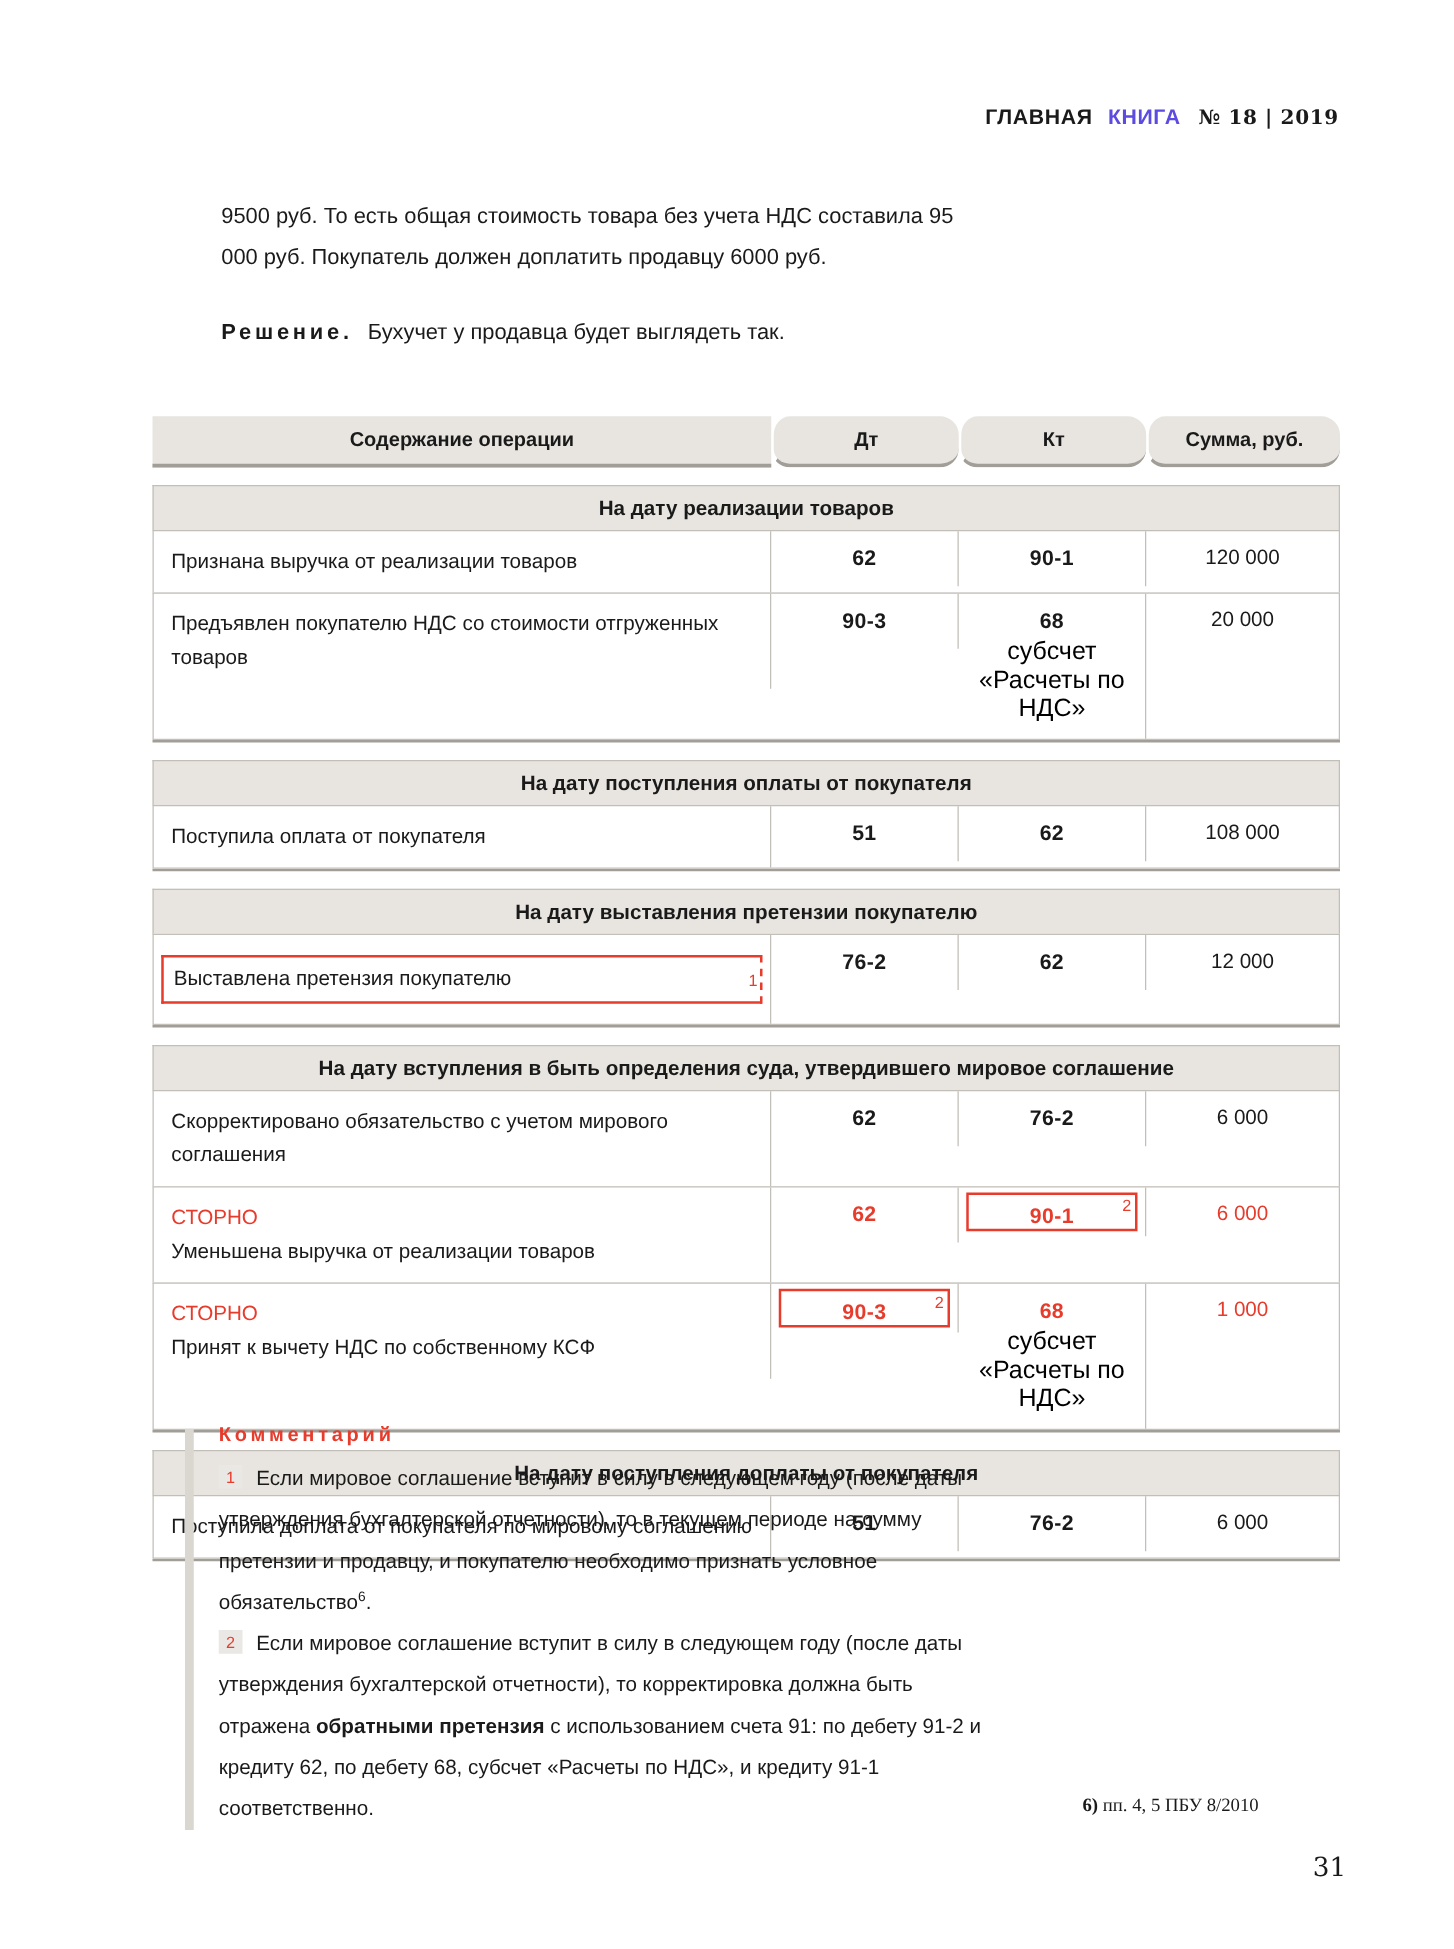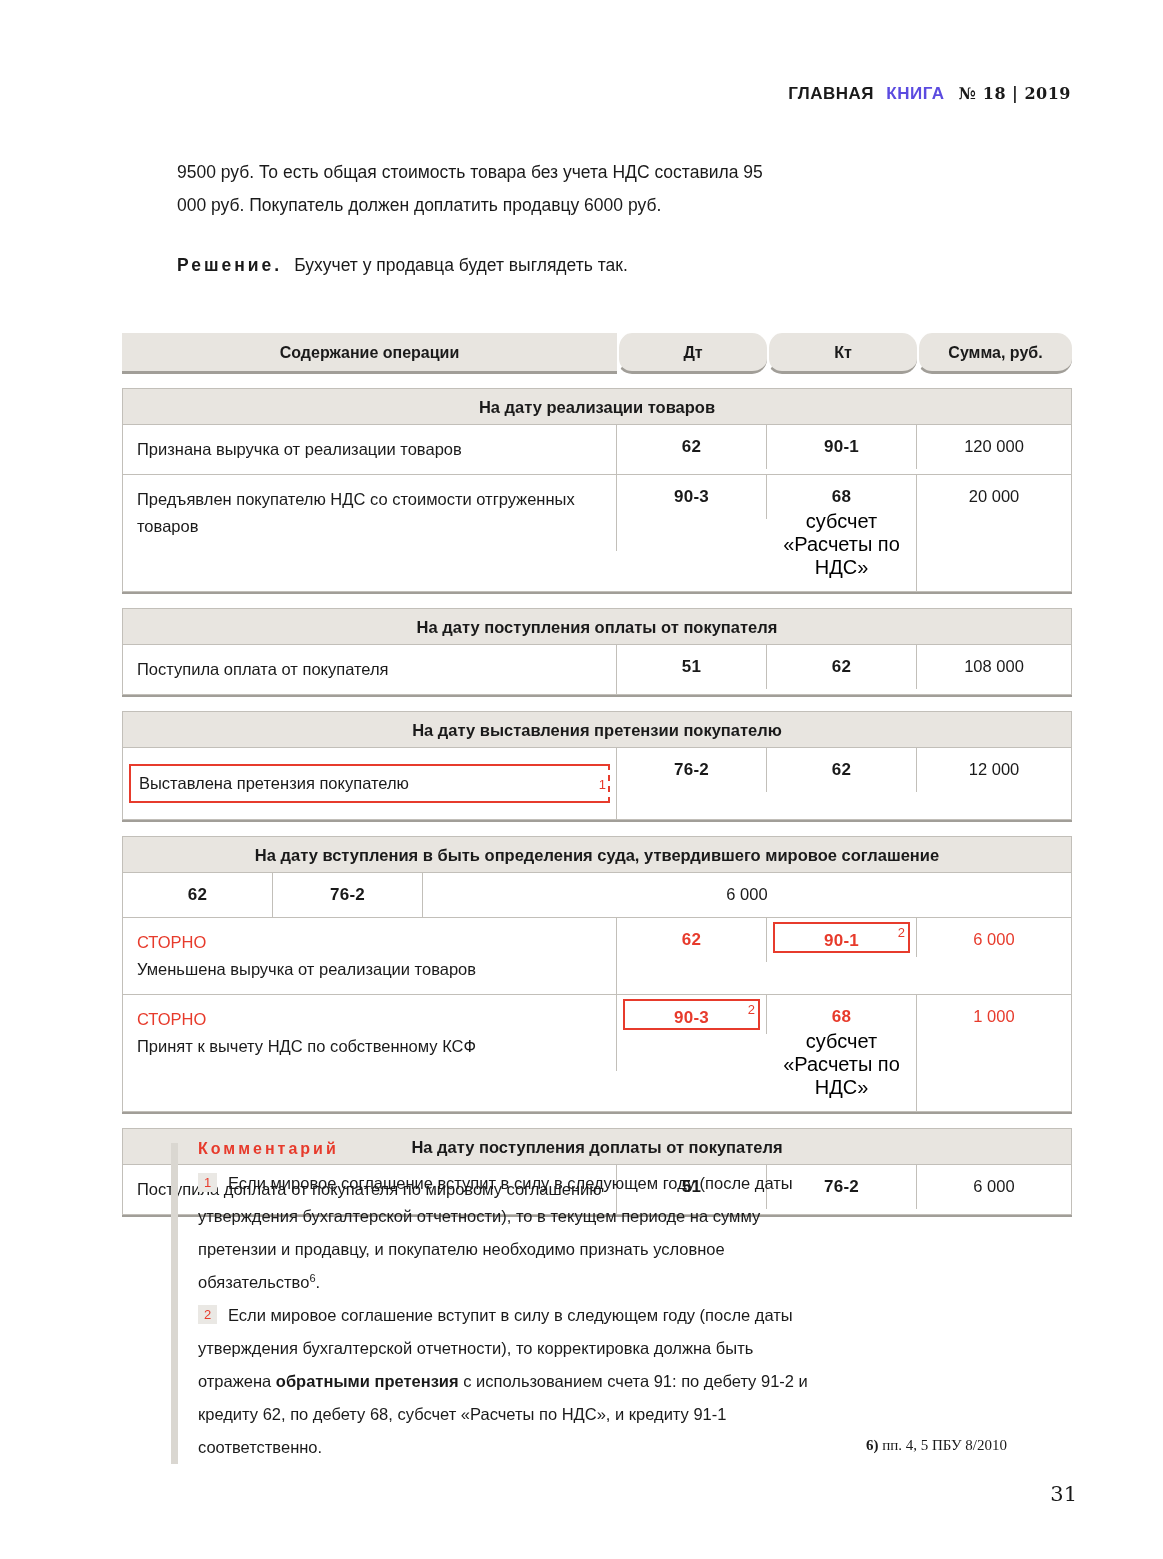--- a/index.html
+++ b/index.html
@@ -49,21 +49,21 @@
 
   
   .claim-cell{padding:16px 6px !important;}
   .claim-box{position:relative;border:2px solid var(--red);border-right-style:dashed;padding:4px 22px 4px 8px;min-height:38px;}
   .claim-box .mk{position:absolute;right:1px;top:50%;transform:translateY(-50%);color:var(--red);font-size:13px;background:#fff;padding:0 1px;line-height:13px;}
   .has-box{display:flex;flex-direction:column;padding:4px 6px !important;}
   .numbox{position:relative;flex:1;border:2px solid var(--red);padding-top:7px;}
   .numbox .mk{position:absolute;top:2px;right:3px;color:var(--red);font-size:13px;line-height:13px;}
 
   
-  .comment{position:absolute;top:1140px;left:148px;width:660px;padding-left:27px;margin-left:23px;}
+  .comment{position:absolute;top:1140px;left:148px;width:660px;padding-left:27px;}
   .comment-bar{position:absolute;left:0;top:3px;bottom:0;width:7px;background:#dad7d1;}
   .comment-heading{color:var(--red);font-weight:bold;font-size:16px;letter-spacing:3px;margin:0 0 9px 0;}
   .c-item{font-size:16.5px;line-height:33px;margin:0;}
   .c-item .marker{display:inline-block;width:19px;height:19px;background:#eae8e4;color:var(--red);font-size:13px;line-height:19px;text-align:center;margin-right:11px;transform:translateY(-2px);}
   .c-item b{font-weight:bold;}
   .c-item sup{font-size:11px;line-height:0;}
 
   
   .footnote{position:absolute;top:1437px;right:156px;font-family:Liberation Serif, serif;font-size:15px;white-space:nowrap;}
   .fn-ref{font-weight:bold;}
@@ -124,20 +124,21 @@
             <div class="claim-box"><span>Выставлена претензия покупателю</span><span class="mk">1</span></div>
           </div>
           <div class="cell c2"><span class="num">76-2</span></div>
           <div class="cell c3"><span class="num">62</span></div>
           <div class="cell c4"><span>12 000</span></div>
         </div>
       </div>
       <div class="section">
         <div class="band">На дату вступления в быть определения суда, утвердившего мировое соглашение</div>
         <div class="trow">
+          <div class="cell c1"><span>Скорректировано обязательство с учетом мирового соглашения</span></div>
           <div class="cell c2"><span class="num">62</span></div>
           <div class="cell c3"><span class="num">76-2</span></div>
           <div class="cell c4"><span>6 000</span></div>
         </div>
         <div class="trow storno">
           <div class="cell c1"><span class="storno-label">СТОРНО</span><span>Уменьшена выручка от реализации товаров</span></div>
           <div class="cell c2"><span class="num red">62</span></div>
           <div class="cell c3 has-box">
             <div class="numbox"><span class="mk">2</span><span class="num red">90-1</span></div>
           </div>

